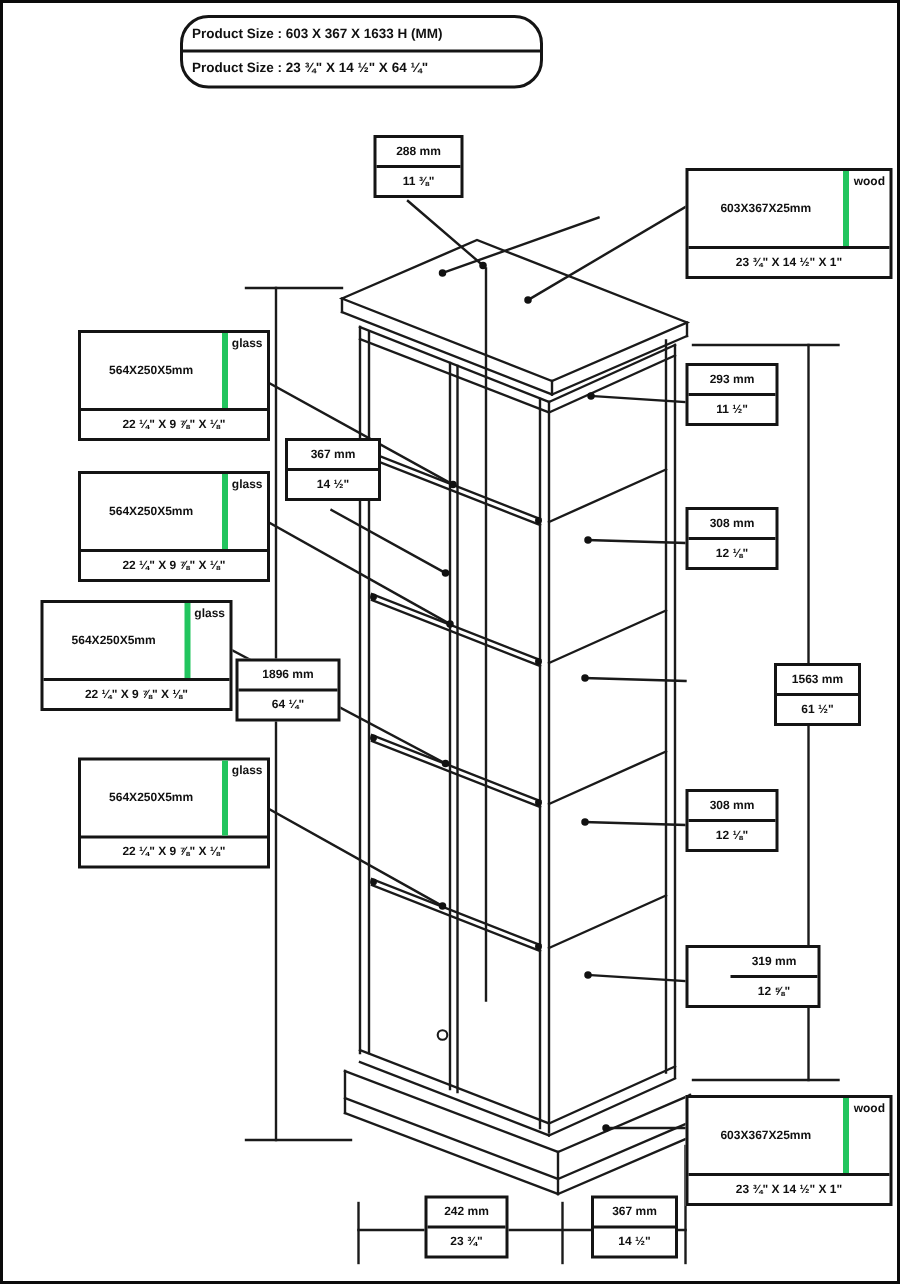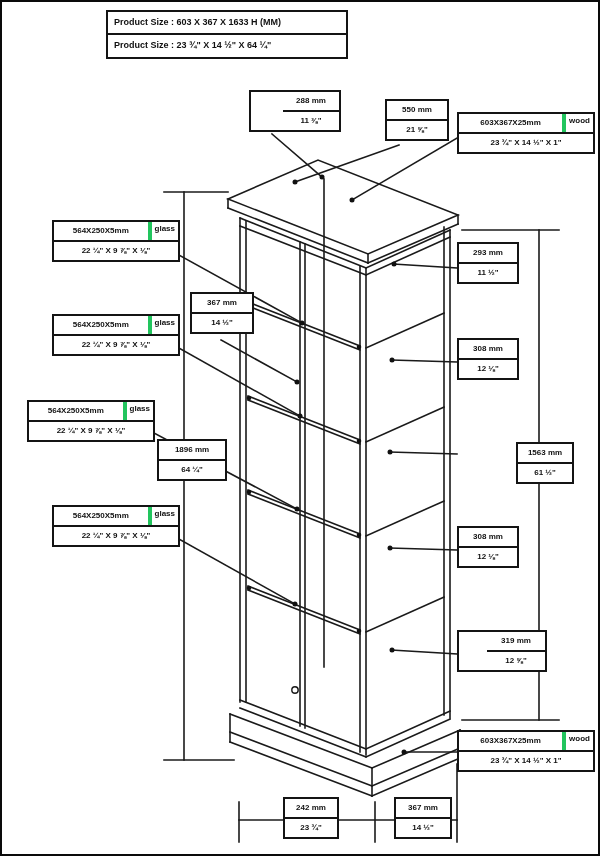--- a/index.html
+++ b/index.html
@@ -7,21 +7,21 @@
         border:2px solid #0a0a0a;box-sizing:border-box;overflow:hidden;
         font-family:"Liberation Sans","DejaVu Sans",sans-serif;}
   #drawing{position:absolute;left:0;top:0;z-index:1;}
   #drawing line,#drawing polyline,#drawing polygon{stroke:#1a1a1a;stroke-width:1.6;fill:none;stroke-linecap:square;}
   #drawing circle.dot{fill:#111;stroke:none;}
   #drawing circle.knob{stroke:#1a1a1a;stroke-width:1.4;fill:none;}
   .lbl{position:absolute;background:#fff;border:2px solid #141414;z-index:2;text-align:center;color:#101010;}
   .lbl .row{padding:4px 2px;font-weight:bold;font-size:8px;line-height:1.25;white-space:nowrap;border-bottom:2px solid #141414;}
   .lbl .row:last-child{border-bottom:none;}
   .lbl .split{display:flex;padding:0;align-items:stretch;}
-  .lbl .split .size{flex:1;padding:4px 2px;}
+  .lbl .split .size{flex:1;padding:20px 2px;}
   .lbl .split .mtl{border-left:4px solid #22c55e;padding:2px 3px;}
   .title-box .row{text-align:left;font-size:9px;padding:5px 6px;}
 </style>
 </head>
 <body>
 
 <div id="page">
 
   <svg id="drawing" width="600" height="856" viewBox="0 0 600 856">
 
@@ -137,32 +137,28 @@
       <circle class="dot" cx="247" cy="396" r="2.3"></circle>
       <circle class="dot" cx="247" cy="490" r="2.3"></circle>
       <circle class="dot" cx="247" cy="586" r="2.3"></circle>
       <circle class="dot" cx="357" cy="345" r="2.3"></circle>
       <circle class="dot" cx="357" cy="439" r="2.3"></circle>
       <circle class="dot" cx="357" cy="533" r="2.3"></circle>
       <circle class="dot" cx="357" cy="629" r="2.3"></circle>
     </g>
   </svg>
 
-  <div class="lbl title-box" style="left:104px;top:8px;width:238px;">
+  <div class="lbl title-box" style="left:118px;top:8px;width:238px;border-radius:19px;">
     <div class="row">Product Size : 603 X 367 X 1633 H (MM)</div>
     <div class="row">Product Size : 23 ¾" X 14 ½" X 64 ¼"</div>
   </div>
 
-  <div class="lbl" style="left:247px;top:88px;width:56px;padding-left:32px;">
+  <div class="lbl" style="left:247px;top:88px;width:56px;">
     <div class="row">288 mm</div>
     <div class="row">11 ⅜"</div>
-  </div>
-  <div class="lbl" style="left:383px;top:97px;width:60px;">
-    <div class="row">550 mm</div>
-    <div class="row">21 ⅝"</div>
   </div>
 
   <div class="lbl" style="left:455px;top:110px;width:134px;">
     <div class="row split">
       <span class="size">603X367X25mm</span>
       <span class="mtl">wood</span>
     </div>
     <div class="row">23 ¾" X 14 ½" X 1"</div>
   </div>
 

